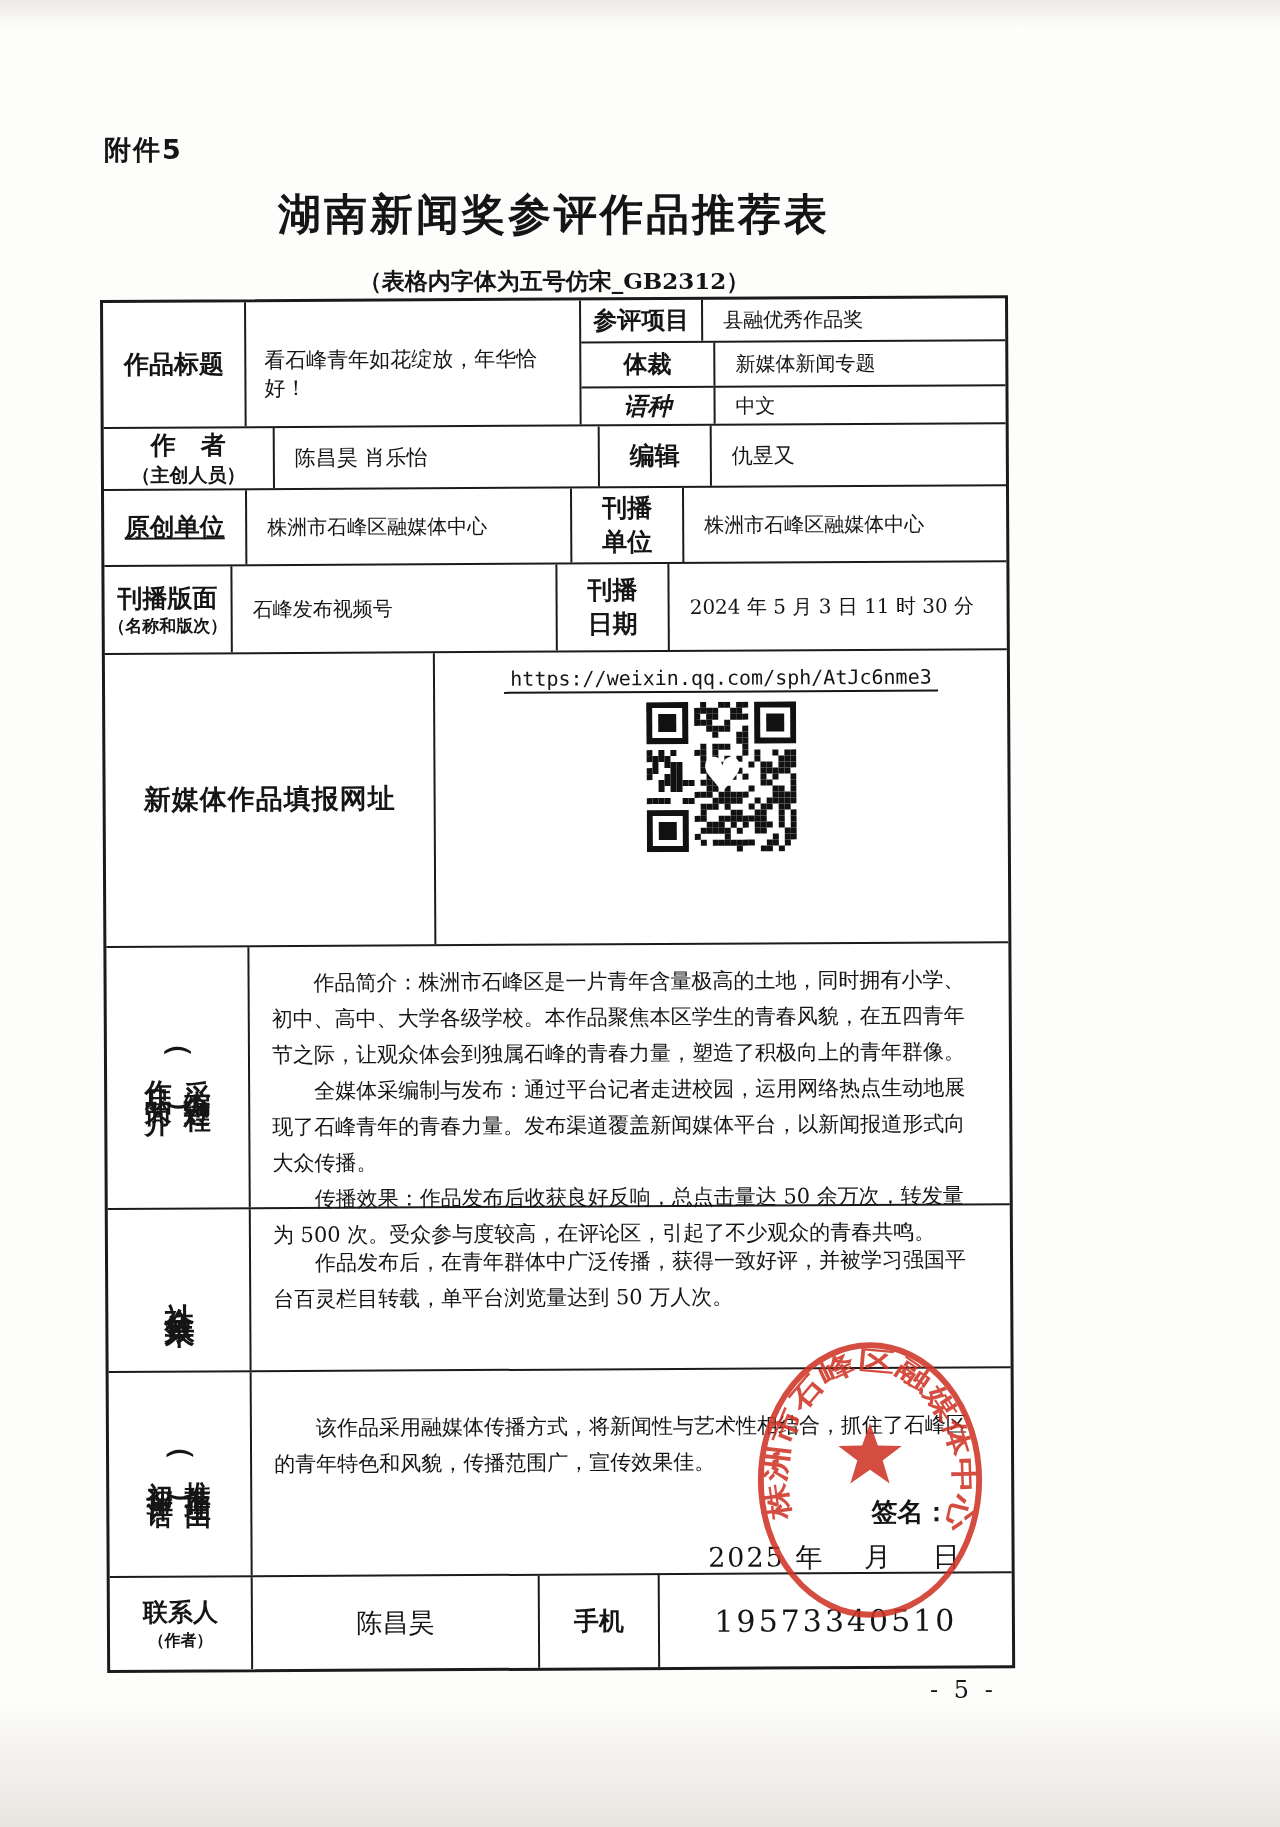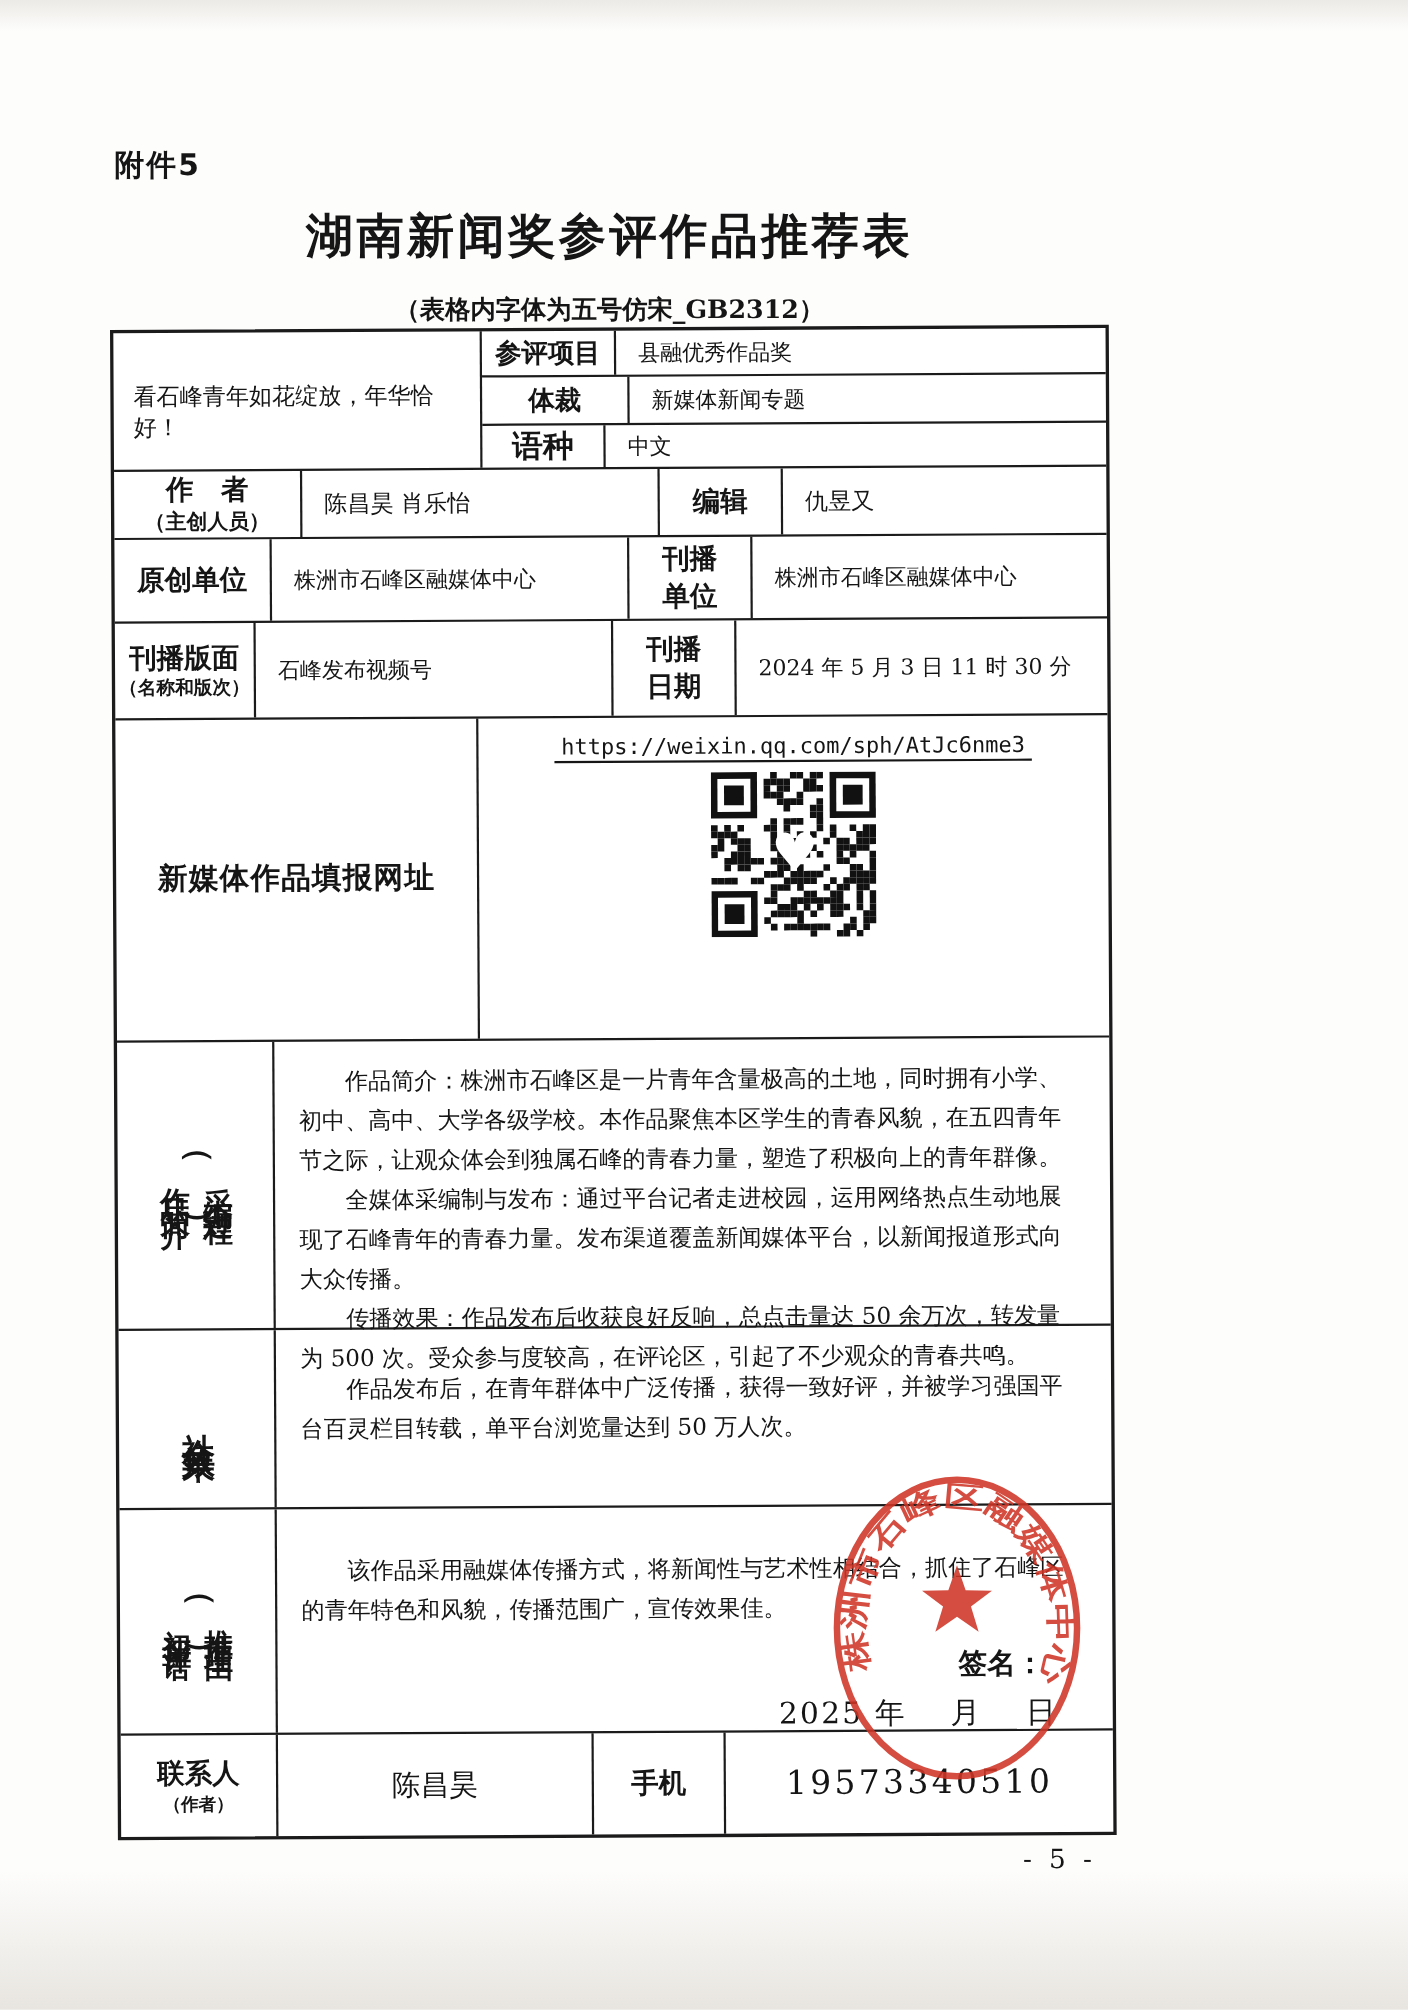--- a/index.html
+++ b/index.html
@@ -71,51 +71,52 @@
   <div class="attach">附件5</div>
 
   <div class="hdr">
     <div class="title">湖南新闻奖参评作品推荐表</div>
     <div class="subtitle">（表格内字体为五号仿宋_GB2312）</div>
   </div>
 
   <div class="tbl">
 
     <div class="row" style="height:126px;">
+      <div class="cell lbl" style="width:143px;">作品标题</div>
       <div class="cell" style="width:335px;">
         <div style="padding:44px 12px 0 18px;font-size:21px;font-family:'DejaVu Serif',serif;">看石峰青年如花绽放，年华恰好！</div>
       </div>
       <div class="cell" style="flex:1;display:flex;flex-direction:column;">
         <div class="subrow" style="height:43px;">
           <div class="cell lbl" style="width:122px;font-size:24px;">参评项目</div>
           <div class="cell val" style="flex:1;font-size:20px;">县融优秀作品奖</div>
         </div>
         <div class="subrow" style="height:45px;">
           <div class="cell lbl" style="width:134px;font-size:24px;">体裁</div>
           <div class="cell val" style="flex:1;font-size:20px;">新媒体新闻专题</div>
         </div>
         <div class="subrow" style="flex:1;">
-          <div class="cell lbl" style="width:112px;font-size:28px;">语种</div>
+          <div class="cell lbl" style="width:134px;font-size:24px;font-style:italic;">语种</div>
           <div class="cell val" style="flex:1;font-size:20px;">中文</div>
         </div>
       </div>
     </div>
 
     <div class="row" style="height:62px;">
       <div class="cell lbl" style="width:171px;">
         <span>作　者</span>
         <span class="sub">（主创人员）</span>
       </div>
       <div class="cell val" style="width:325px;">陈昌昊 肖乐怡</div>
       <div class="cell lbl" style="width:112px;">编辑</div>
       <div class="cell val" style="flex:1;">仇昱又</div>
     </div>
 
     <div class="row" style="height:76px;">
-      <div class="cell lbl" style="width:143px;">原创单位</div>
+      <div class="cell lbl" style="width:143px;text-decoration:underline;">原创单位</div>
       <div class="cell val" style="width:325px;font-size:20px;">株洲市石峰区融媒体中心</div>
       <div class="cell lbl" style="width:112px;">
         <span>刊播</span>
         <span>单位</span>
       </div>
       <div class="cell val" style="flex:1;font-size:20px;">株洲市石峰区融媒体中心</div>
     </div>
 
     <div class="row" style="height:88px;">
       <div class="cell lbl" style="width:128px;">

